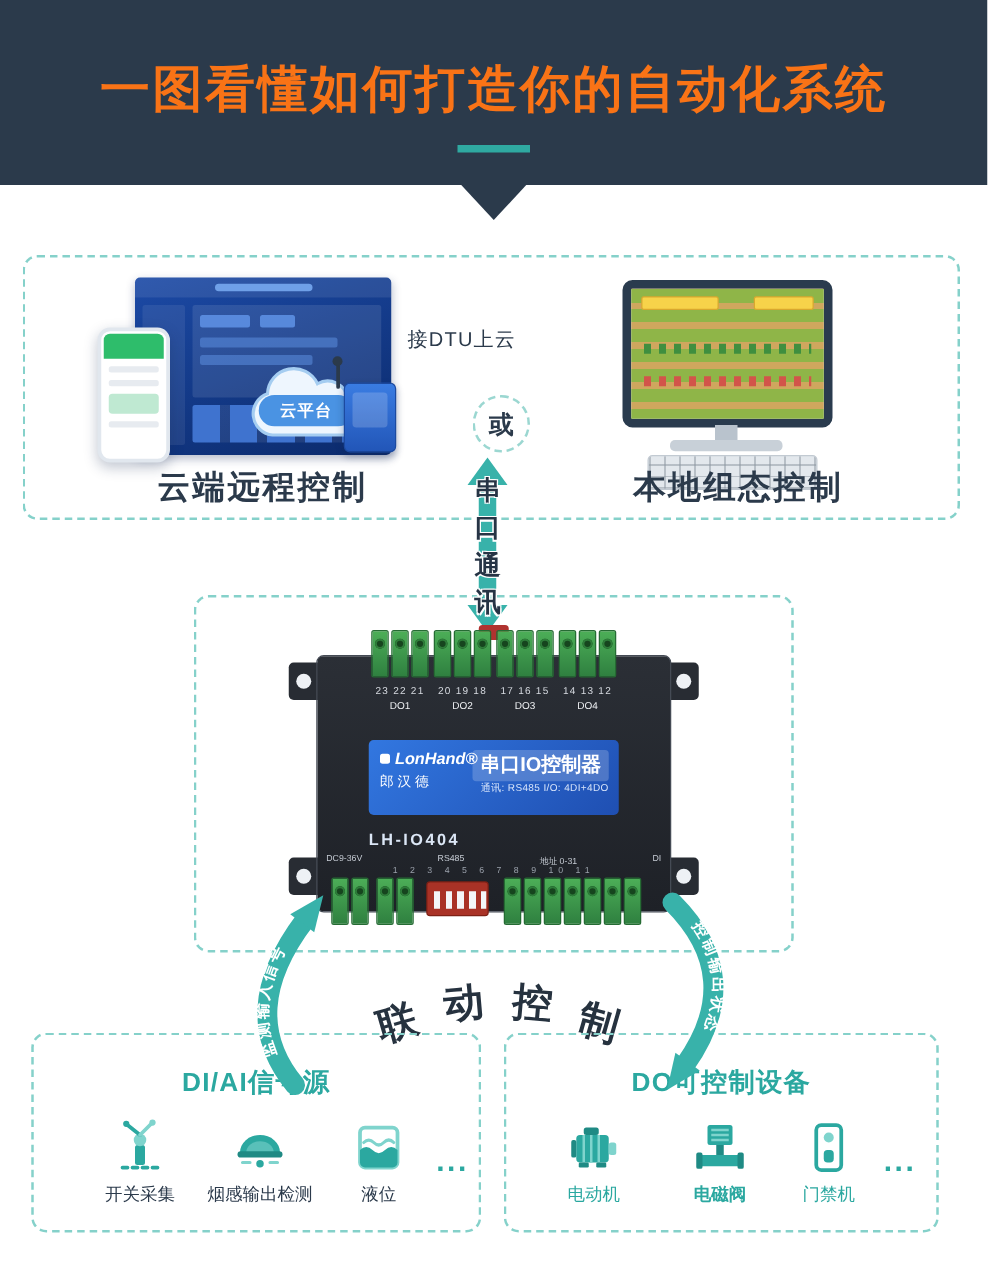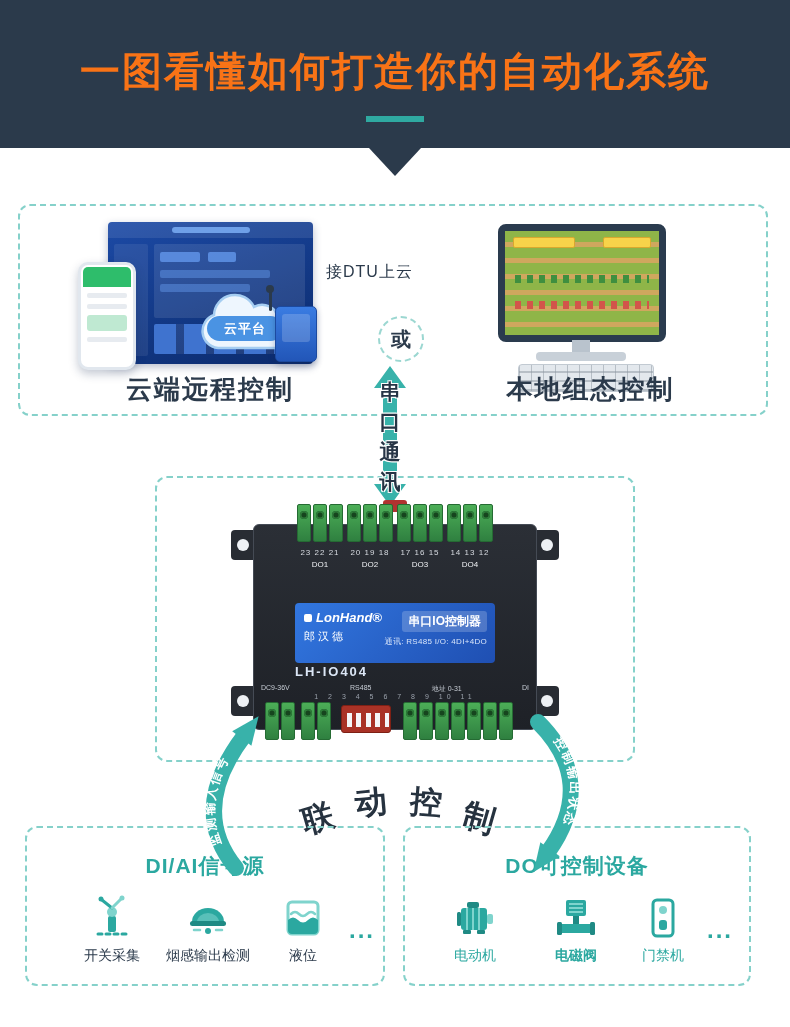--- a/index.html
+++ b/index.html
@@ -89,27 +89,27 @@
   .red-comp { position:absolute; left:158px; top:0; width:24px; height:12px; background:#b03330; border-radius:3px; }
   .tgroup, .bgroup { position:absolute; display:flex; gap:2px; }
   .tgroup { top:4px; } .bgroup { top:202px; }
   .term { display:block; width:14px; height:38px; border-radius:2px; position:relative;
       background:linear-gradient(180deg,#4cae57,#2f8040); border:1px solid #256b33; }
   .term::after { content:""; position:absolute; left:2px; top:6px; width:8px; height:8px; border-radius:50%;
       background:#16451e; box-shadow:inset 0 0 0 1.5px #2e7d3a; }
   .dogrp { position:absolute; top:48px; width:50px; text-align:center; }
   .dogrp .nums { font-size:8px; color:#d6dae0; letter-spacing:1px; }
   .dogrp .dol { font-size:8px; color:#eef0f3; margin-top:3px; }
-  .label-blue { position:absolute; left:70px; top:103px; width:200px; height:60px; border-radius:4px;
+  .label-blue { position:absolute; left:70px; top:92px; width:200px; height:60px; border-radius:4px;
       background:linear-gradient(135deg,#3277e0,#1f4fb2); padding:7px 9px; }
   .brand { font-size:13px; font-weight:bold; font-style:italic; color:#fff; }
   .brand::before { content:""; display:inline-block; width:8px; height:8px; background:#fff; border-radius:2px; margin-right:4px; }
   .brand-cn { font-size:11px; color:#fff; letter-spacing:3px; margin-top:4px; }
   .product-pill { position:absolute; right:8px; top:8px; padding:2px 6px; background:rgba(255,255,255,.2);
-      border-radius:3px; font-size:12px; font-weight:bold; color:#fff; }
+      border-radius:3px; font-size:16px; font-weight:bold; color:#fff; }
   .spec { position:absolute; right:8px; top:33px; font-size:8px; color:#d7e4fa; letter-spacing:.3px; }
   .model { position:absolute; left:70px; top:164px; width:200px; text-align:left; font-size:13px;
       font-weight:bold; letter-spacing:2px; color:#dbe6f5; }
   .blabels { position:absolute; left:36px; top:184px; width:268px; display:flex; justify-content:space-between; }
   .blabels span { font-size:7px; color:#c6ccd4; }
   .bnums { position:absolute; left:36px; top:193px; width:268px; text-align:center; font-size:7px; letter-spacing:4px; color:#9aa1ab; }
   .dip { position:absolute; left:116px; top:205px; width:50px; height:28px; background:#a93226;
       border:1px solid #7e2015; border-radius:3px;
       background-image:repeating-linear-gradient(90deg,#f4f6f8 0 5px,transparent 5px 9.5px);
       background-size:42px 14px; background-position:5px 7px; background-repeat:no-repeat;

